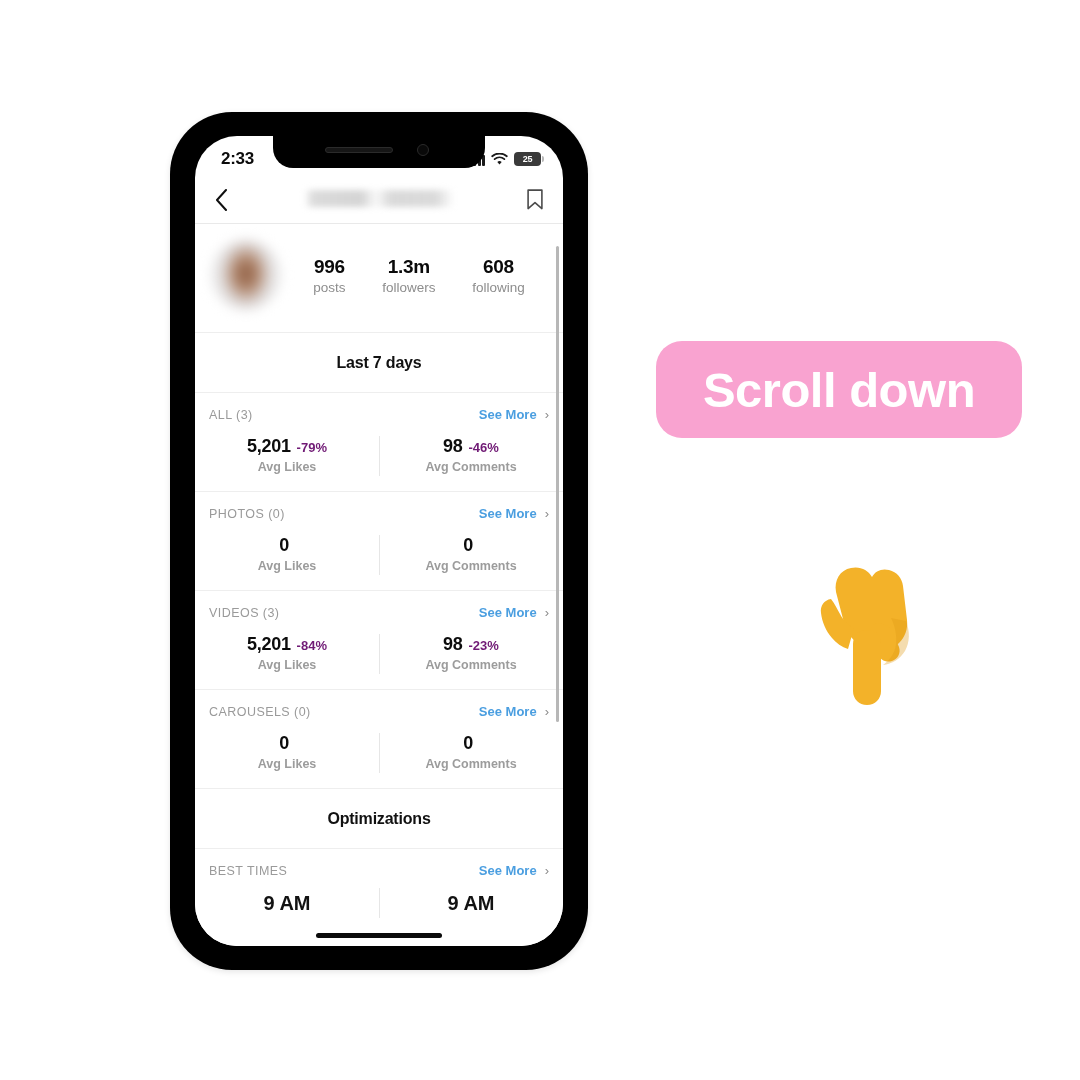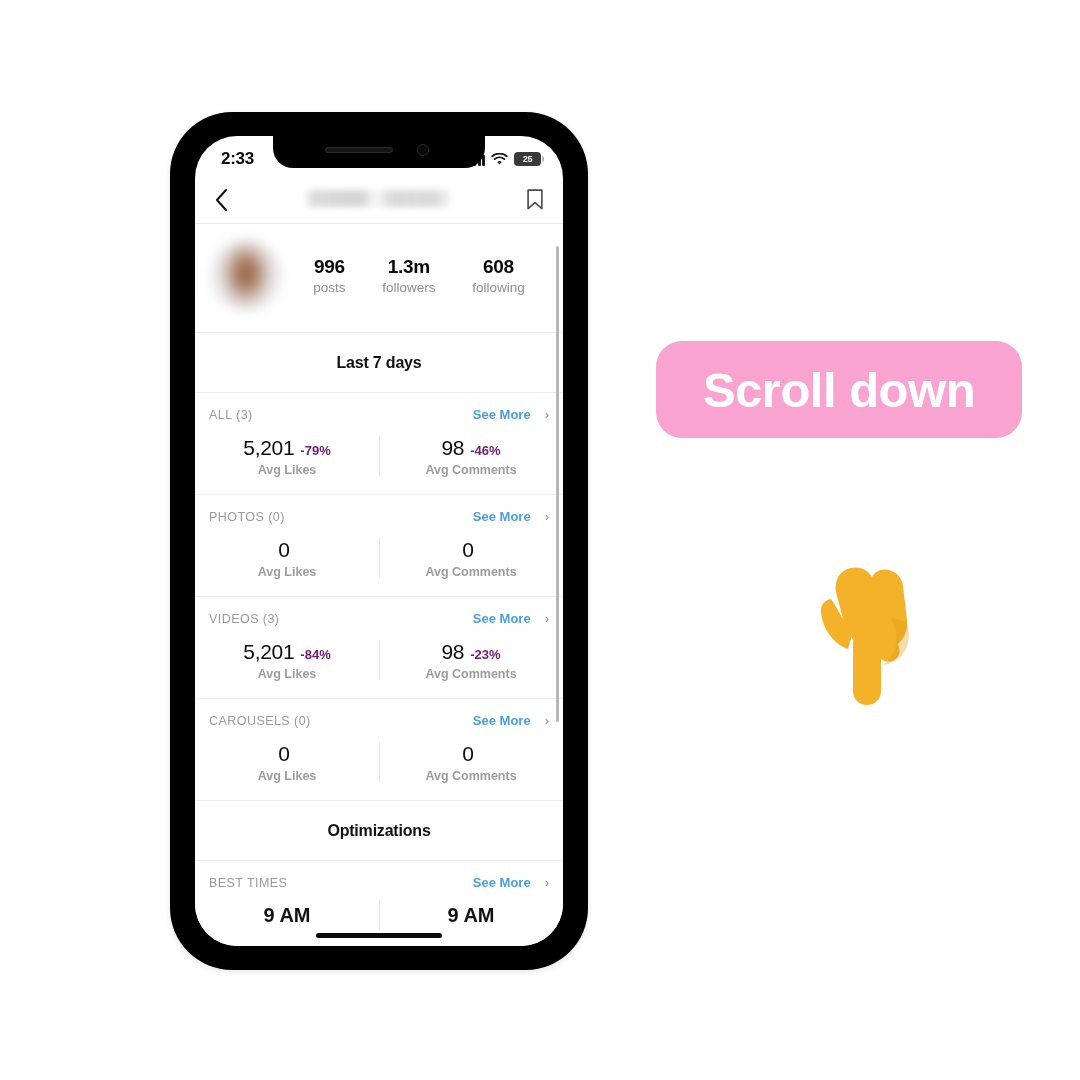--- a/index.html
+++ b/index.html
@@ -150,32 +150,32 @@
   
   .block { border-bottom: 1px solid #eeeeee; padding: 14px 0 15px; }
   .block-head {
     display: flex; align-items: center; justify-content: space-between;
     padding: 0 14px 0 14px;
   }
   .block-label {
     font-size: 12.5px; color: #9a9a9a; letter-spacing: 0.45px; font-weight: normal; text-align: center;
   }
   .see-more {
-    display: flex; align-items: center; gap: 14px;
+    display: flex; align-items: center; gap: 8px;
     font-size: 13px; color: #4a9ee0; font-weight: bold;
   }
   .chev { font-size: 13px; color: #8b8b8b; font-weight: normal; }
   .metrics { display: flex; margin-top: 12px; }
   .metric { flex: 1; text-align: center; position: relative; padding: 2px 0; }
   .metric + .metric::before {
     content: ""; position: absolute; left: 0; top: 2px;
     width: 1px; height: 40px; background: #e6e6e6;
   }
   .metric-row { display: flex; align-items: baseline; justify-content: center; gap: 6px; }
-  .metric-val { font-size: 21px; font-weight: normal; color: #0c0c0c; letter-spacing: -0.3px; }
+  .metric-val { font-size: 18px; font-weight: bold; color: #0c0c0c; letter-spacing: -0.3px; }
   .metric-delta { font-size: 13px; font-weight: bold; color: #701a75; }
   .metric-lbl { font-size: 12.5px; color: #9c9c9c; margin-top: 3px; font-weight: bold; }
 
   
   .clip-row { display: flex; margin-top: 14px; }
   .clip-cell { flex: 1; text-align: center; position: relative; }
   .clip-cell + .clip-cell::before {
     content: ""; position: absolute; left: 0; top: -4px;
     width: 1px; height: 30px; background: #e6e6e6;
   }

